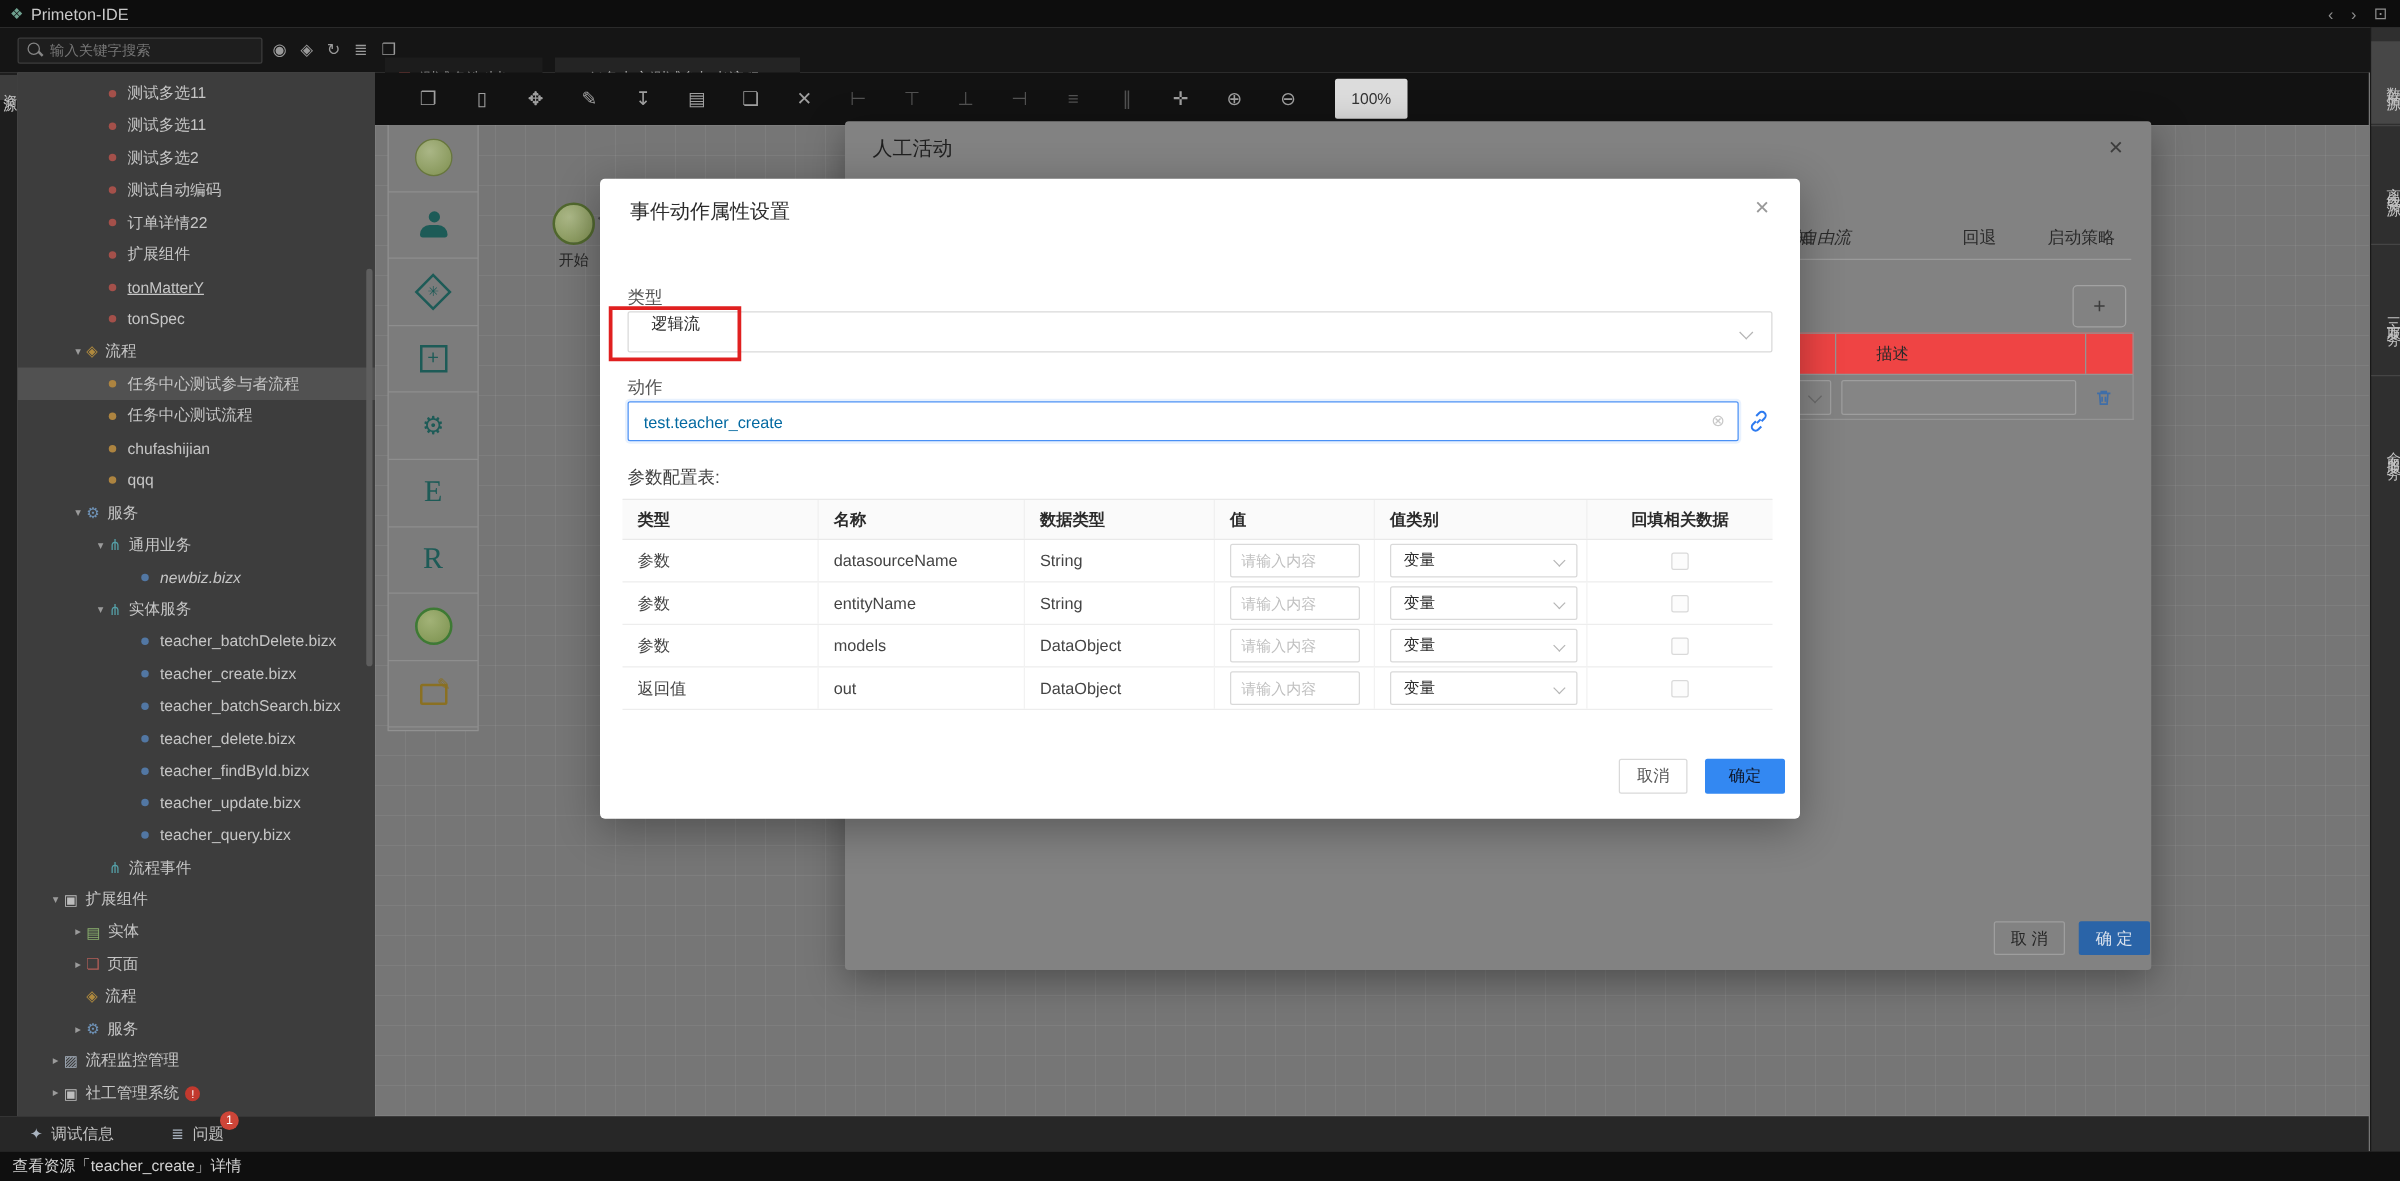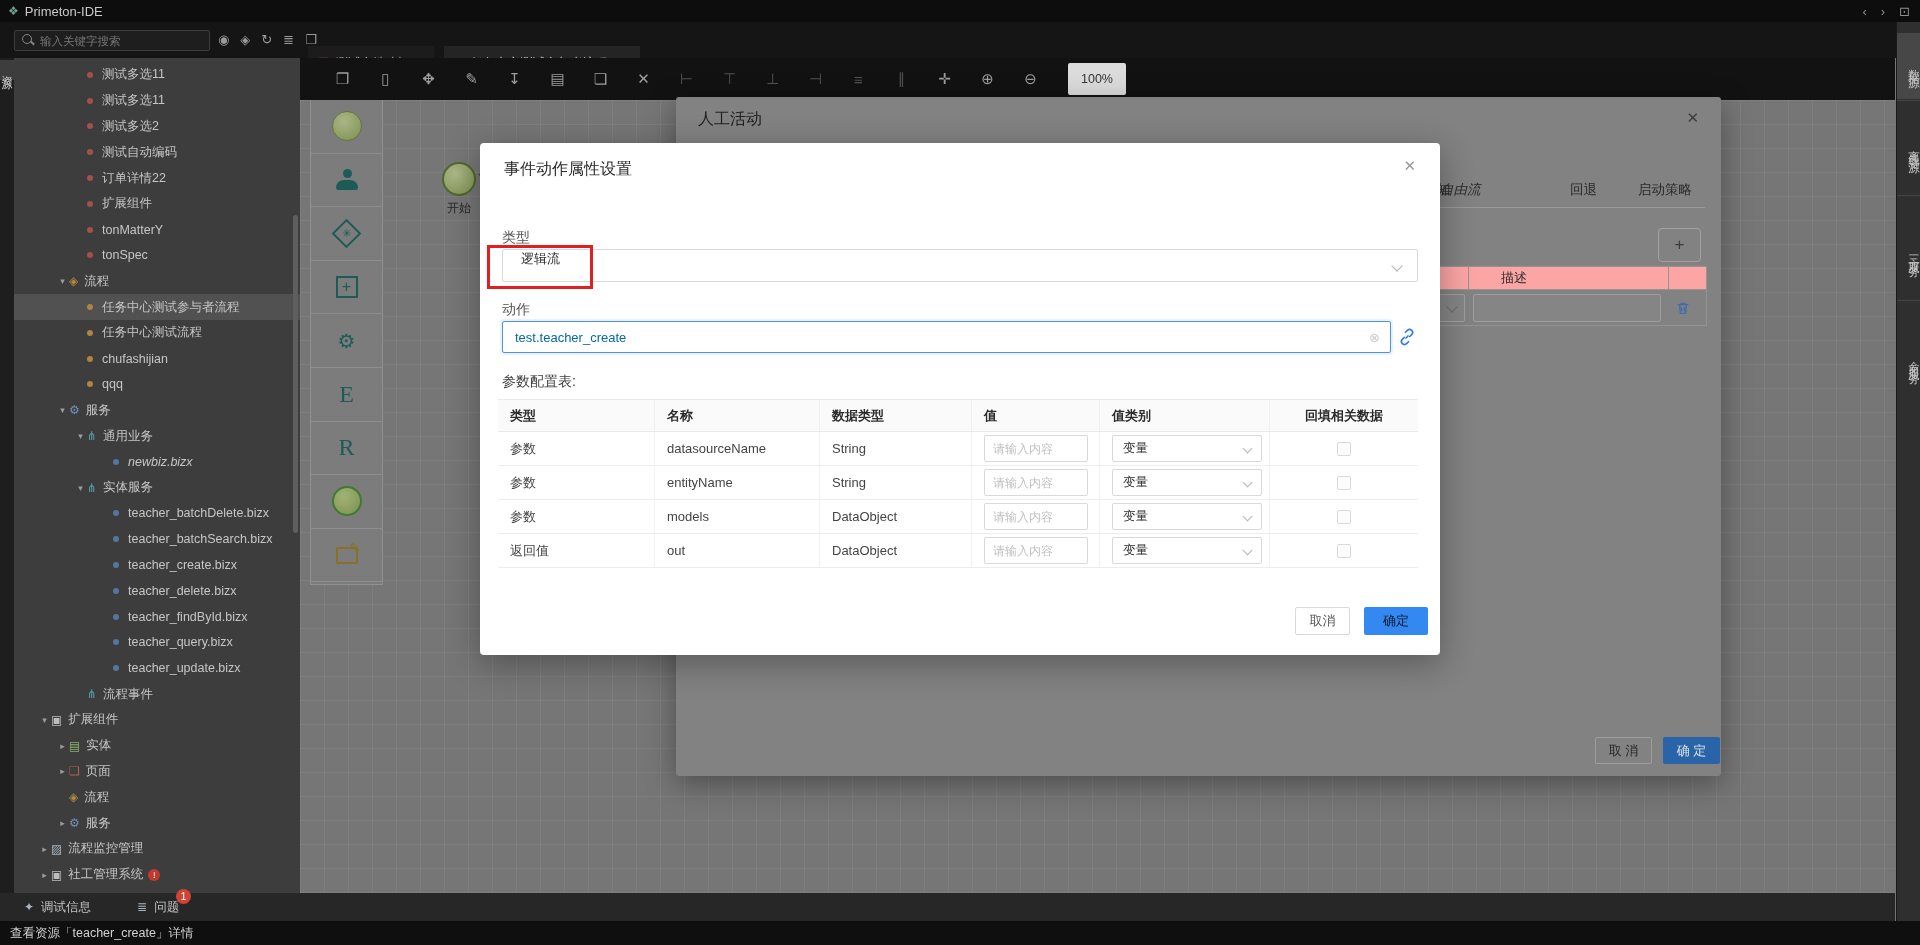--- a/index.html
+++ b/index.html
@@ -82,21 +82,21 @@
 
 #activity-dialog{position:absolute;left:676px;top:97px;width:1045px;height:679px;background:#828282;
   border-radius:3px;box-shadow:0 8px 30px rgba(0,0,0,.35);z-index:5}
 .ad-title{position:absolute;left:22px;top:12px;font-size:16px;color:#1f1f1f}
 .ad-close{position:absolute;right:22px;top:12px;font-size:15px;color:#3d3d3d;cursor:pointer}
 .ad-tab{position:absolute;top:84px;font-size:13.5px;color:#2a2a2a;cursor:pointer;white-space:nowrap}
 #ad-divider{position:absolute;left:16px;right:16px;top:110px;height:1px;background:#9a9a9a}
 #ad-add{position:absolute;left:982px;top:131px;width:43px;height:34px;border:1px solid #a2a2a2;border-radius:4px;
   color:#3c3c3c;font-size:17px;display:flex;align-items:center;justify-content:center;cursor:pointer}
 #ad-table{position:absolute;left:700px;top:169px;width:331px}
-#ad-thead{height:24px;background:#fca5a5;border:1px solid #949494;display:flex}
+#ad-thead{height:34px;background:#ef4444;border:1px solid #949494;display:flex}
 .ad-th{border-right:1px solid #949494;display:flex;align-items:center;font-size:13px;color:#2a2a2a}
 #ad-trow{height:36px;border:1px solid #949494;border-top:none;display:flex;align-items:center}
 .ad-sel{margin-left:4px;width:84px;height:28px;border:1px solid #9e9e9e;background:#858585;border-radius:2px;position:relative}
 .ad-inp{margin-left:8px;width:188px;height:28px;border:1px solid #9e9e9e;background:#858585;border-radius:2px}
 .chev{display:inline-block;width:8px;height:8px;border-right:1.5px solid #6a6a6a;border-bottom:1.5px solid #6a6a6a;transform:rotate(45deg)}
 .ad-sel .chev{position:absolute;right:8px;top:8px}
 #ad-trash{margin-left:14px;width:16px;height:16px;color:#3f6ea8;cursor:pointer}
 #ad-cancel{position:absolute;left:919px;top:640px;width:57px;height:27px;border:1px solid #9e9e9e;border-radius:2px;
   color:#262626;font-size:13px;display:flex;align-items:center;justify-content:center;cursor:pointer}
 #ad-ok{position:absolute;left:987px;top:640px;width:57px;height:27px;background:#2a64a8;border-radius:2px;
@@ -219,21 +219,21 @@
         <div class="trow" style="padding-left: 60px;">
           <span class="arr"></span>
           <span class="dot" style="background: rgb(164, 80, 74);"></span>
           <span class="lbl">订单详情22</span>
         </div>
         <div class="trow" style="padding-left: 60px;">
           <span class="arr"></span>
           <span class="dot" style="background: rgb(164, 80, 74);"></span>
           <span class="lbl">扩展组件</span>
         </div>
-        <div class="trow" style="padding-left: 60px;">
+        <div class="trow" style="padding-left: 60px; text-decoration: underline;">
           <span class="arr"></span>
           <span class="dot" style="background: rgb(164, 80, 74);"></span>
           <span class="lbl">tonMatterY</span>
         </div>
         <div class="trow" style="padding-left: 60px;">
           <span class="arr"></span>
           <span class="dot" style="background: rgb(164, 80, 74);"></span>
           <span class="lbl">tonSpec</span>
         </div>
         <div class="trow" style="padding-left: 42px;">
@@ -282,46 +282,46 @@
           <span class="lbl">实体服务</span>
         </div>
         <div class="trow" style="padding-left: 86px;">
           <span class="arr"></span>
           <span class="dot" style="background: rgb(82, 119, 163);"></span>
           <span class="lbl">teacher_batchDelete.bizx</span>
         </div>
         <div class="trow" style="padding-left: 86px;">
           <span class="arr"></span>
           <span class="dot" style="background: rgb(82, 119, 163);"></span>
+          <span class="lbl">teacher_create.bizx</span>
+        </div>
+        <div class="trow" style="padding-left: 86px;">
+          <span class="arr"></span>
+          <span class="dot" style="background: rgb(82, 119, 163);"></span>
           <span class="lbl">teacher_batchSearch.bizx</span>
         </div>
         <div class="trow" style="padding-left: 86px;">
           <span class="arr"></span>
           <span class="dot" style="background: rgb(82, 119, 163);"></span>
-          <span class="lbl">teacher_create.bizx</span>
-        </div>
-        <div class="trow" style="padding-left: 86px;">
-          <span class="arr"></span>
-          <span class="dot" style="background: rgb(82, 119, 163);"></span>
           <span class="lbl">teacher_delete.bizx</span>
         </div>
         <div class="trow" style="padding-left: 86px;">
           <span class="arr"></span>
           <span class="dot" style="background: rgb(82, 119, 163);"></span>
           <span class="lbl">teacher_findById.bizx</span>
         </div>
         <div class="trow" style="padding-left: 86px;">
           <span class="arr"></span>
           <span class="dot" style="background: rgb(82, 119, 163);"></span>
+          <span class="lbl">teacher_update.bizx</span>
+        </div>
+        <div class="trow" style="padding-left: 86px;">
+          <span class="arr"></span>
+          <span class="dot" style="background: rgb(82, 119, 163);"></span>
           <span class="lbl">teacher_query.bizx</span>
-        </div>
-        <div class="trow" style="padding-left: 86px;">
-          <span class="arr"></span>
-          <span class="dot" style="background: rgb(82, 119, 163);"></span>
-          <span class="lbl">teacher_update.bizx</span>
         </div>
         <div class="trow" style="padding-left: 60px;">
           <span class="arr"></span>
           <span class="tico" style="color: rgb(85, 160, 168);">⋔</span>
           <span class="lbl">流程事件</span>
         </div>
         <div class="trow" style="padding-left: 24px;">
           <span class="arr">▾</span>
           <span class="tico" style="color: rgb(189, 189, 189);">▣</span>
           <span class="lbl">扩展组件</span>

